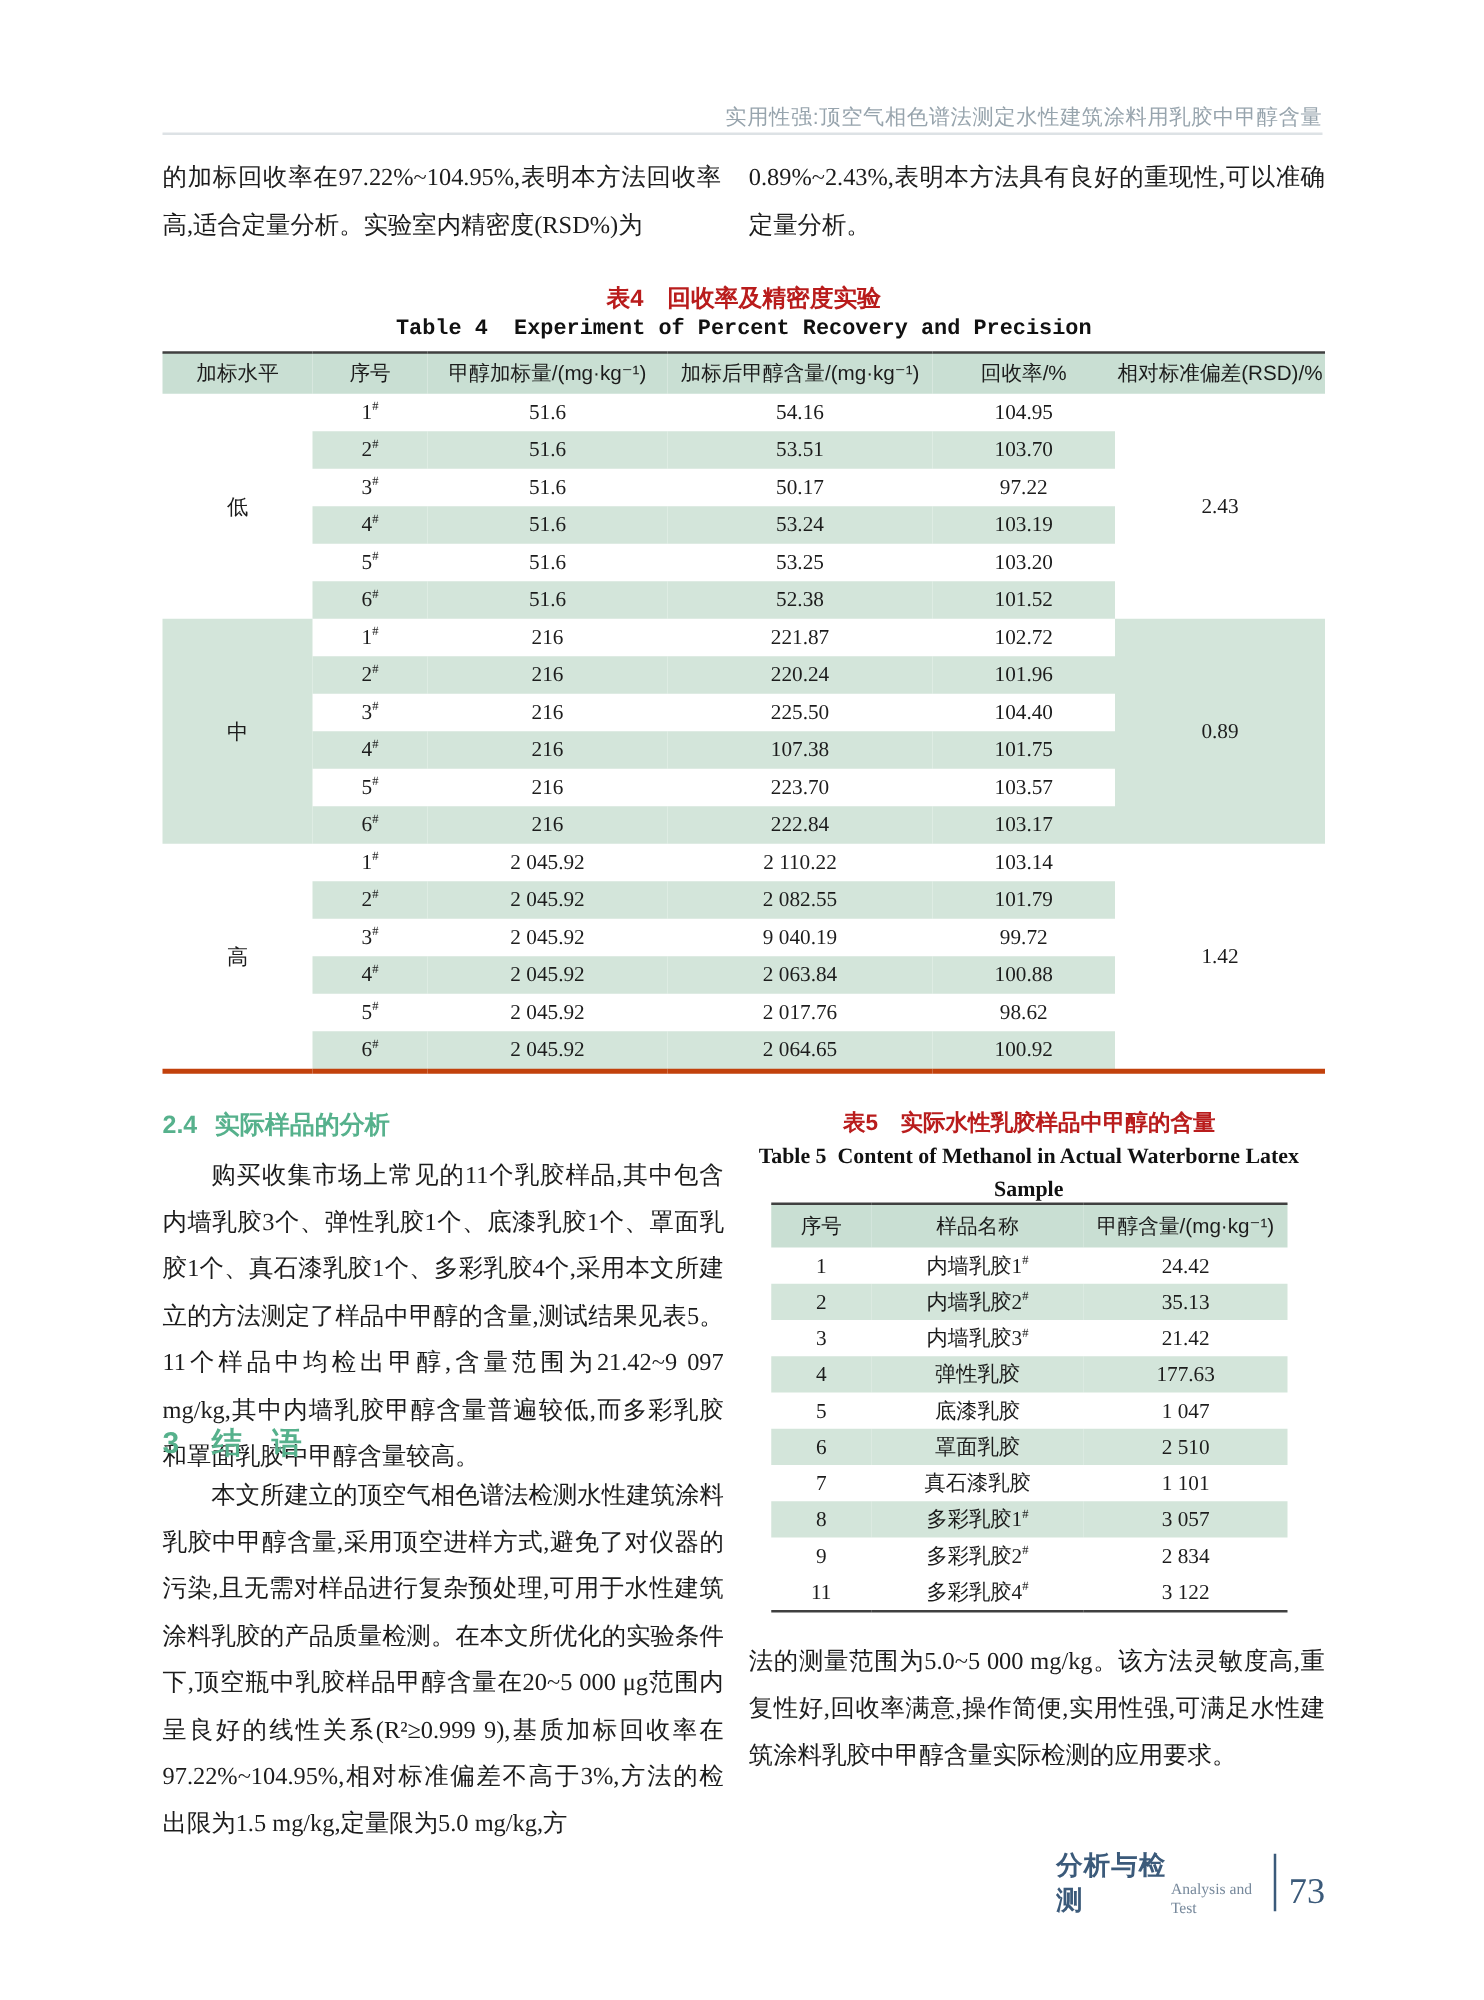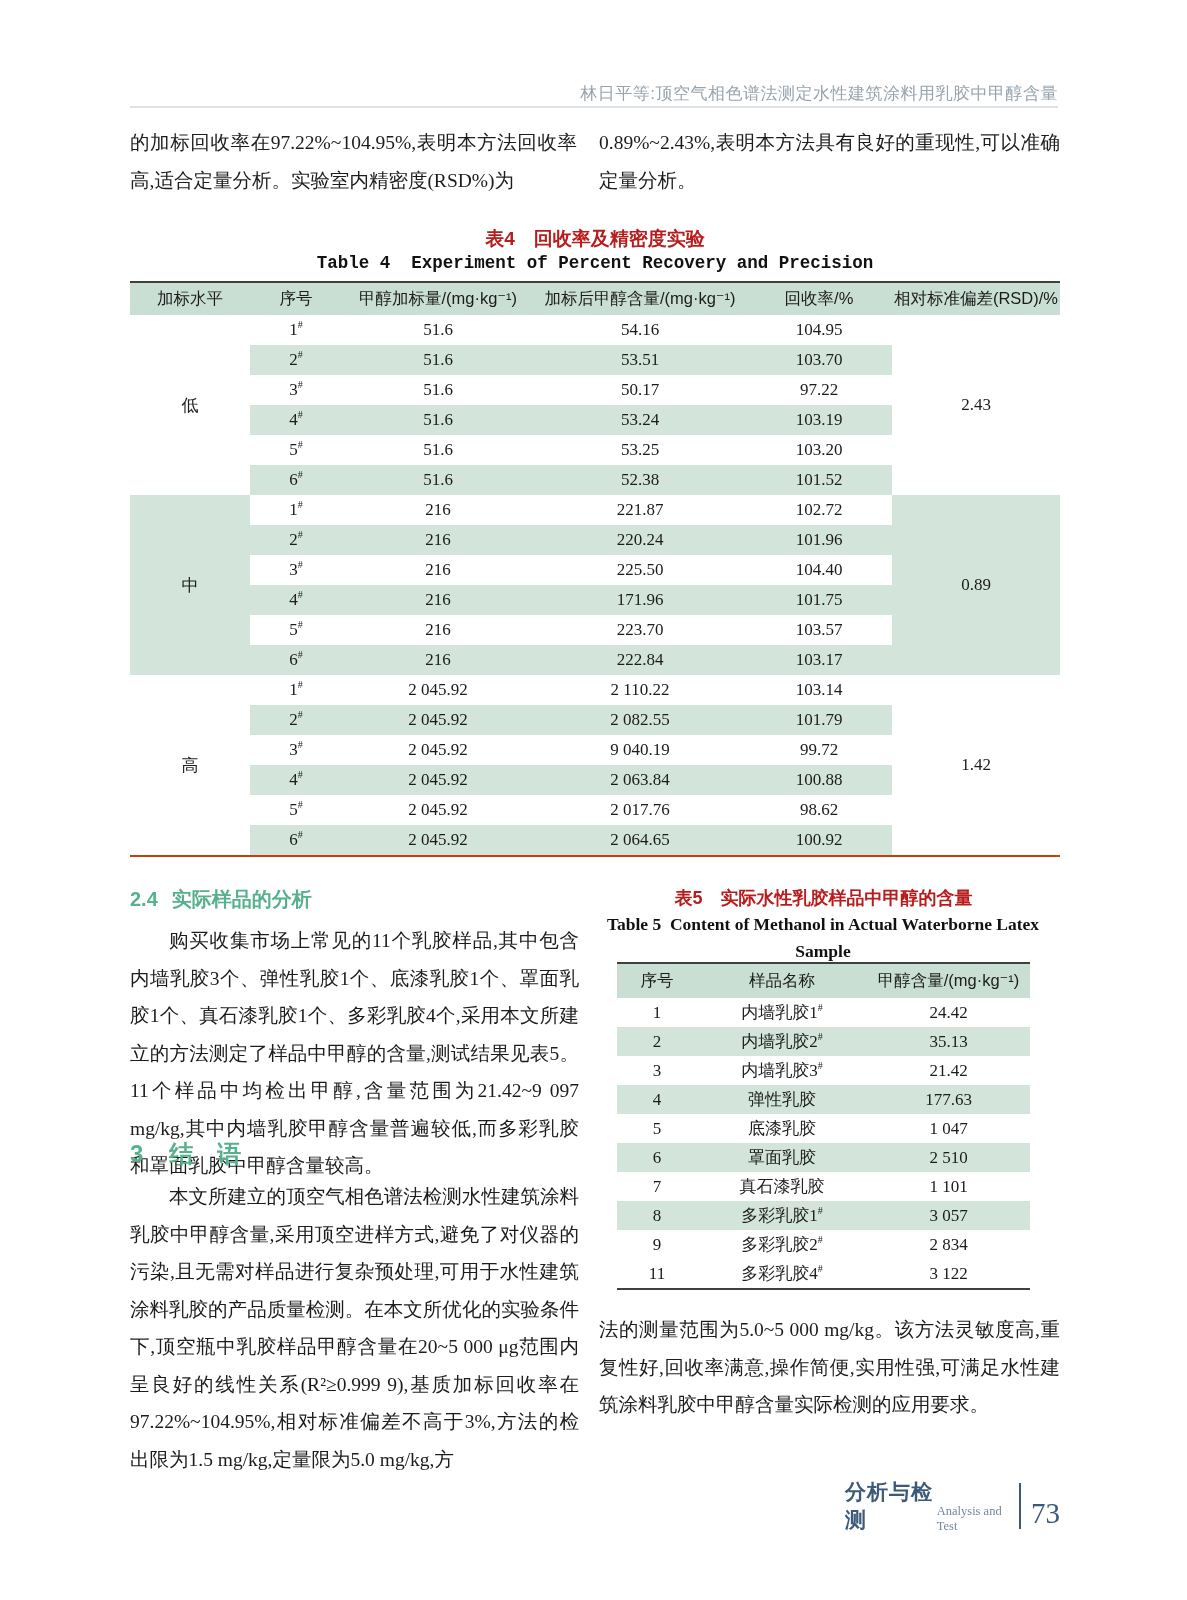--- a/index.html
+++ b/index.html
@@ -31,21 +31,21 @@
   .t-title-en{
     font-family:"Liberation Serif","DejaVu Serif",serif;font-weight:bold;
     font-size:17.5px;text-align:center;color:#111;
   }
   .t4-title-zh{top:226px;left:130px;width:930px;}
   .t4-title-en{top:253px;left:130px;width:930px;font-family:Liberation Mono, monospace;}
   
   table{border-collapse:collapse;table-layout:fixed;}
   #table4{
     top:281px;left:130px;width:930px;
-    border-top:2px solid #404040;border-bottom:2px solid #c2410c;
+    border-top:2px solid #404040;border-bottom:4px solid #c2410c;
     font-size:17px;
   }
   #table4 th{
     height:30px;font-weight:normal;
     font-family:"Liberation Sans","DejaVu Sans",sans-serif;
     background:#c9dfd3;font-size:16.5px;
   }
   #table4 td{height:28px;text-align:center;vertical-align:middle;}
   #table5{
     top:962px;left:617px;width:413px;
@@ -90,21 +90,21 @@
   }
   .footer-bar{width:3px;height:46px;background:#3b5a7a;margin-right:10px;}
   .footer-page{
     font-family:"Liberation Serif","DejaVu Serif",serif;
     font-size:29px;color:#3b5a7a;margin-top:14px;
   }
 </style>
 </head>
 <body>
 
-<div class="abs running-head">林日平等:顶空气相色谱法测定水性建筑涂料用乳胶中甲醇含量</div>
+<div class="abs running-head">实用性强:顶空气相色谱法测定水性建筑涂料用乳胶中甲醇含量</div>
 <div class="abs head-rule"></div>
 
 <div class="abs para intro-left">的加标回收率在97.22%~104.95%,表明本方法回收率高,适合定量分析。实验室内精密度(RSD%)为</div>
 <div class="abs para intro-right">0.89%~2.43%,表明本方法具有良好的重现性,可以准确定量分析。</div>
 
 <div class="abs t-title-zh t4-title-zh">表4　回收率及精密度实验</div>
 <div class="abs t-title-en t4-title-en">Table 4&nbsp;&nbsp;Experiment of Percent Recovery and Precision</div>
 
 <table id="table4" class="abs">
   <colgroup>
@@ -180,21 +180,21 @@
       </tr>
       <tr>
         <td>3<sup>#</sup></td>
         <td>216</td>
         <td>225.50</td>
         <td>104.40</td>
       </tr>
       <tr>
         <td class="stripe">4<sup>#</sup></td>
         <td class="stripe">216</td>
-        <td class="stripe">171.96</td>
+        <td class="stripe">107.38</td>
         <td class="stripe">101.75</td>
       </tr>
       <tr>
         <td>5<sup>#</sup></td>
         <td>216</td>
         <td>223.70</td>
         <td>103.57</td>
       </tr>
       <tr>
         <td class="stripe">6<sup>#</sup></td>

